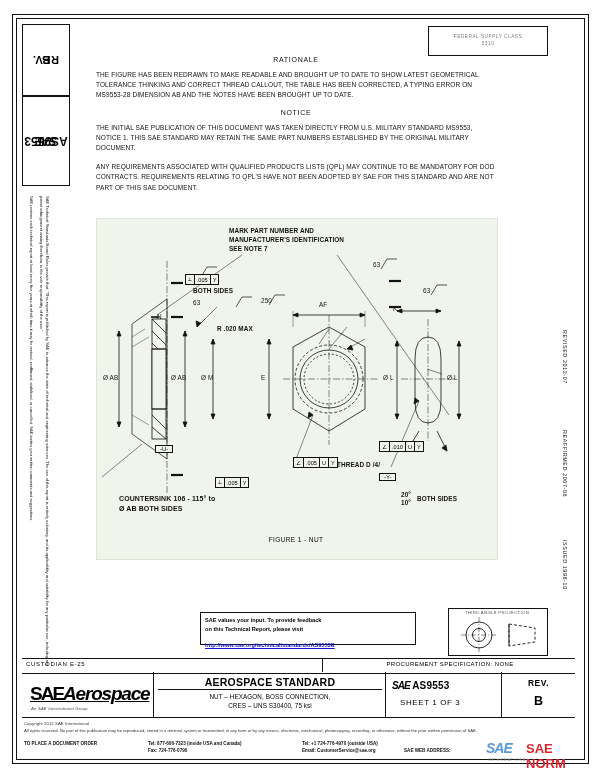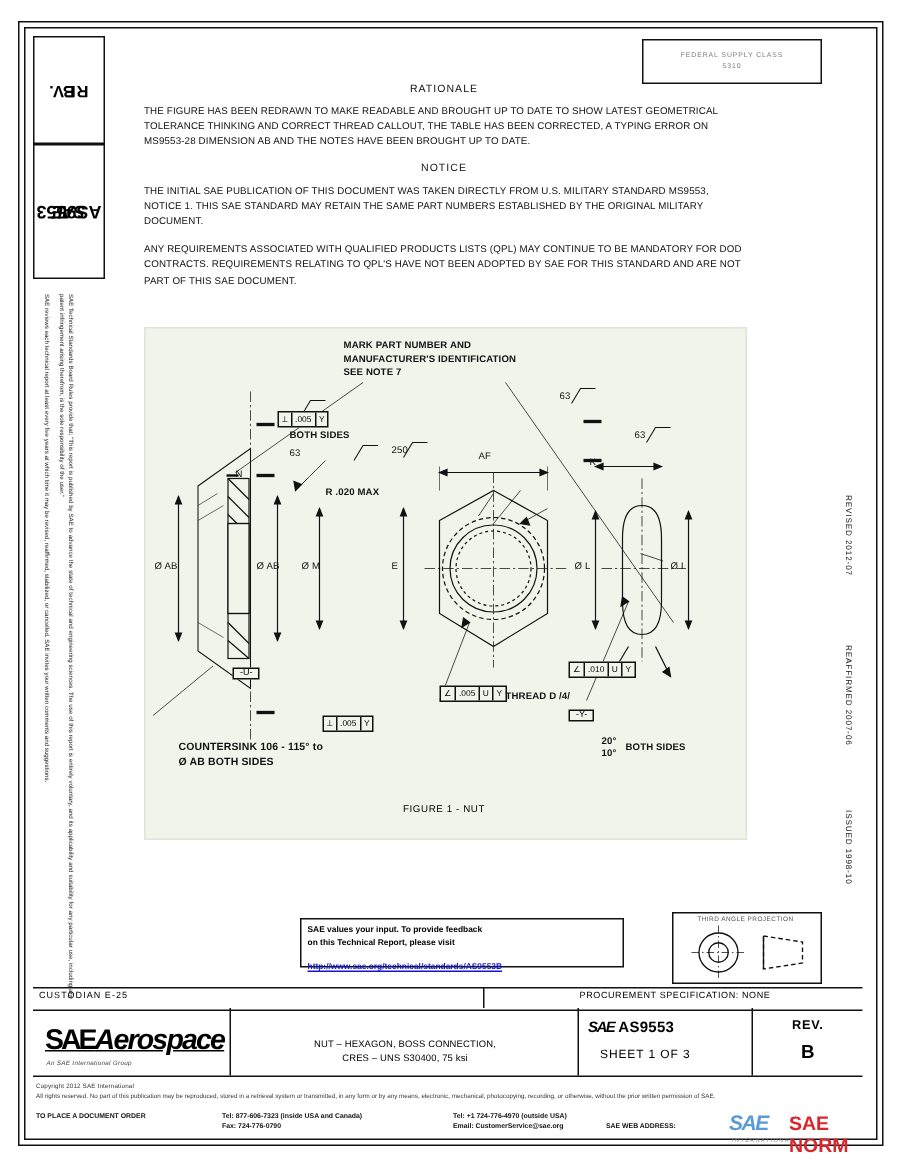--- a/index.html
+++ b/index.html
@@ -340,20 +340,21 @@
 
   <div class="tbmain"></div>
   <div class="tbcell cellA"></div>
   <div class="tbcell cellB"></div>
   <div class="tbcell cellC"></div>
   <div class="tbcell cellD"></div>
 
   <div class="saelogo"><span class="bold">SAE</span><span>Aerospace</span></div>
   <div class="saesub">An SAE International Group</div>
 
+  <div class="astitle">AEROSPACE STANDARD</div>
   <div class="assub">
     <div>NUT – HEXAGON, BOSS CONNECTION,</div>
     <div>CRES – UNS S30400, 75 ksi</div>
   </div>
 
   <div class="docnum"><span class="sm">SAE</span> <span>AS9553</span></div>
   <div class="sheet">SHEET 1 OF 3</div>
 
   <div class="revlbl">REV.</div>
   <div class="revval">B</div>

